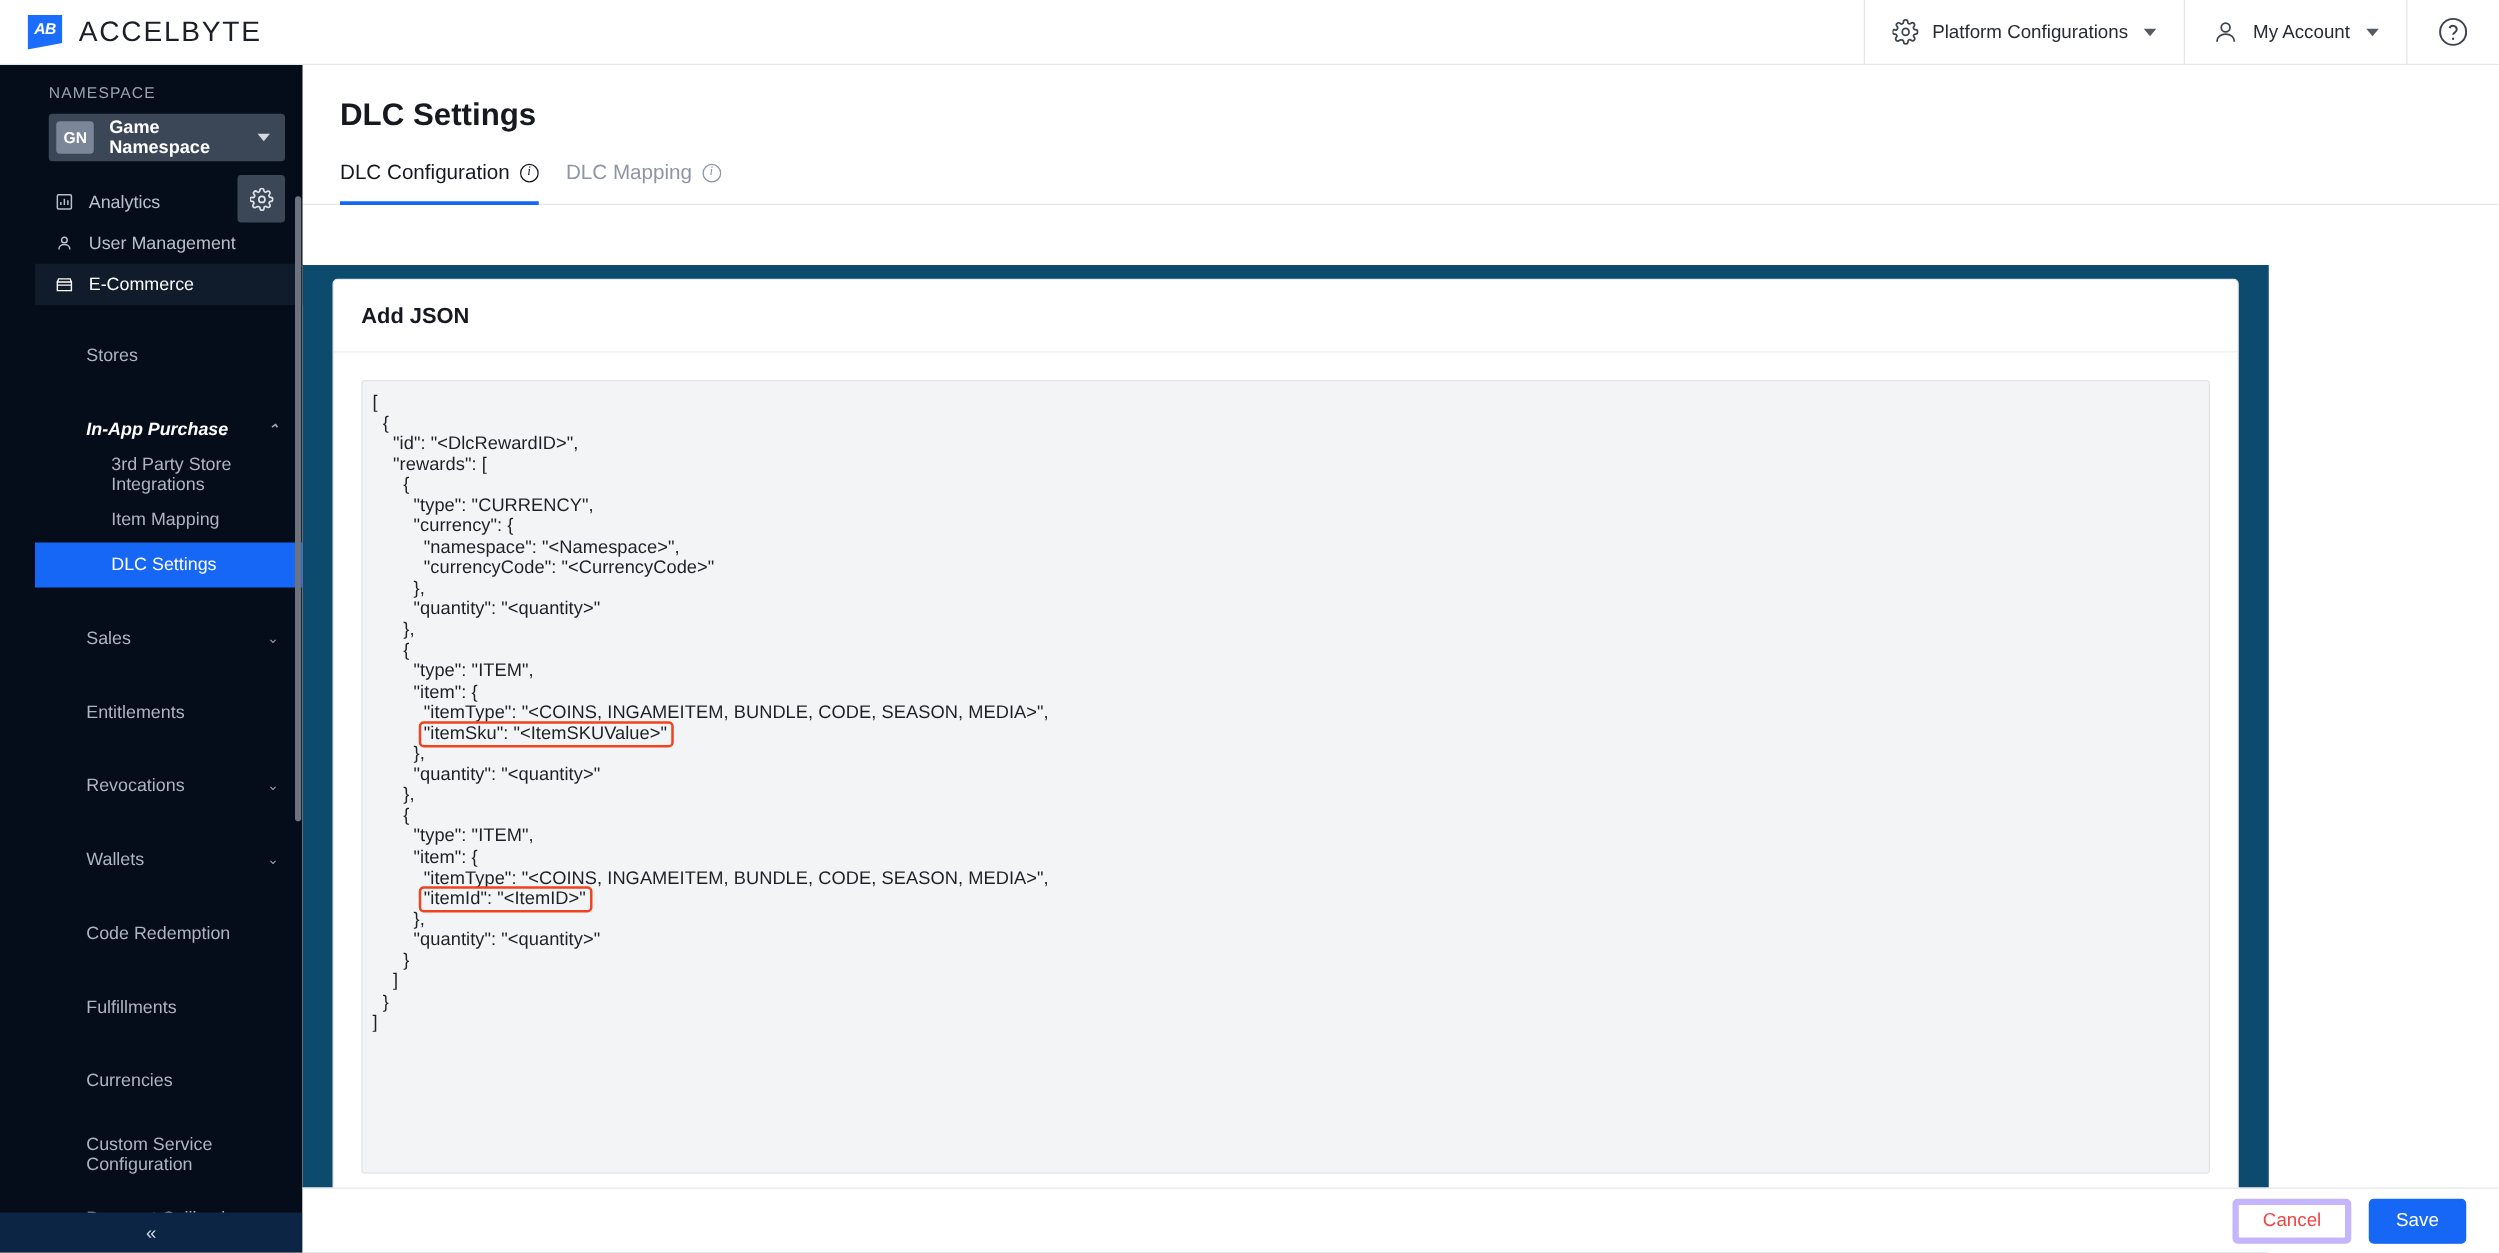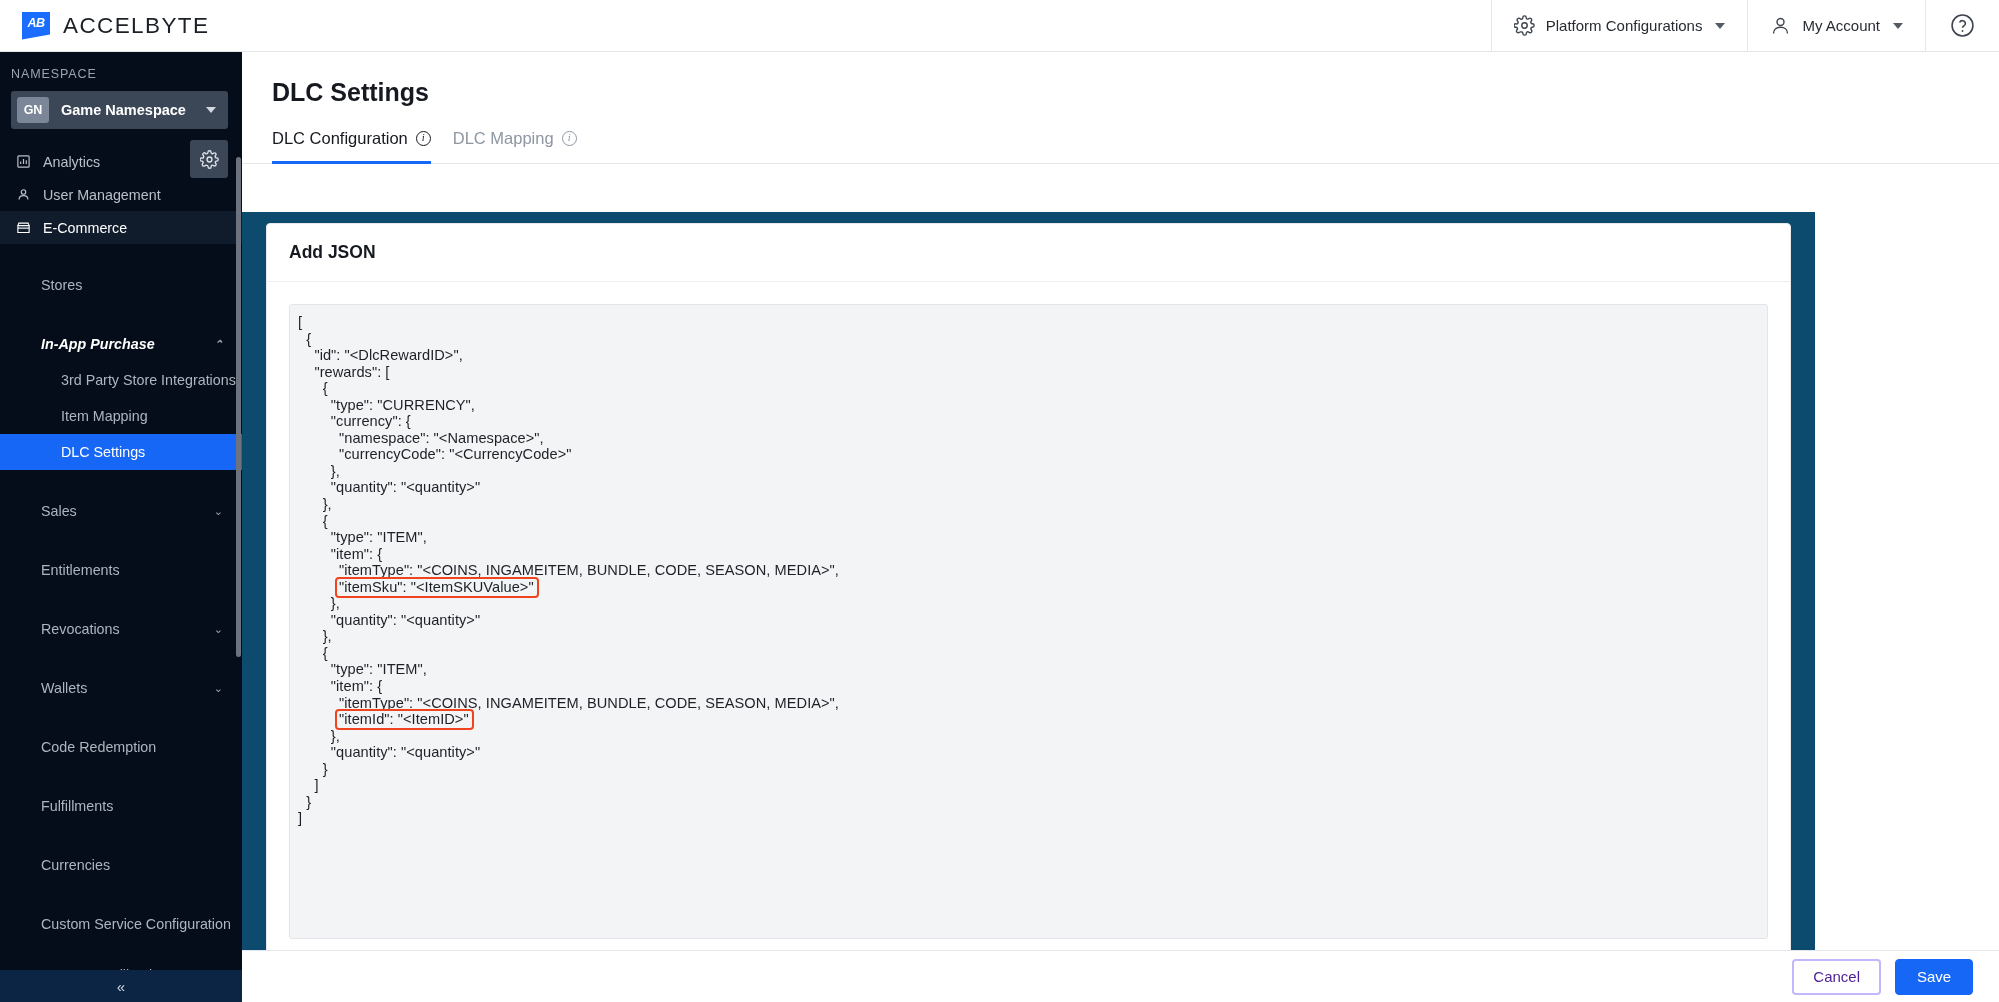--- a/index.html
+++ b/index.html
@@ -52,20 +52,21 @@
   }
   svg { display: block; }
 
   
   .sidebar {
     position: absolute; top: 52px; left: 0;
     width: 242px; height: 950px;
     background: #060d1a;
     overflow: hidden;
     z-index: 10;
+    padding-left: 28px;
   }
   .ns-label {
     color: #9aa3b0; font-size: 12.5px; letter-spacing: 0.9px;
     padding: 15px 0 10px 11px;
   }
   .ns-box {
     margin: 0 14px 0 11px; height: 38px;
     background: #3b4757; border-radius: 3px;
     display: flex; align-items: center; cursor: pointer;
   }
@@ -212,21 +213,21 @@
     border-top: 1px solid #e3e6ea;
     display: flex; align-items: center; justify-content: flex-end;
     gap: 14px; padding-right: 26px;
     z-index: 15;
   }
   .btn {
     height: 36px; min-width: 78px; padding: 0 19px;
     border-radius: 4px; font-size: 15px; cursor: pointer;
     display: flex; align-items: center; justify-content: center;
   }
-  .btn-cancel { background: #ffffff; border: 2px solid #c4b5fd; color: #4c1d95; }
+  .btn-cancel { background: #ffffff; border: 5px solid #c4b5fd; color: #ef4444; }
   .btn-save { background: #1667f5; border: 1px solid #1667f5; color: #ffffff; }
 </style>
 </head>
 <body>
 
 <div class="topbar">
   <div class="brand">
     <div class="brand-mark">
       <span>AB</span>
     </div>

